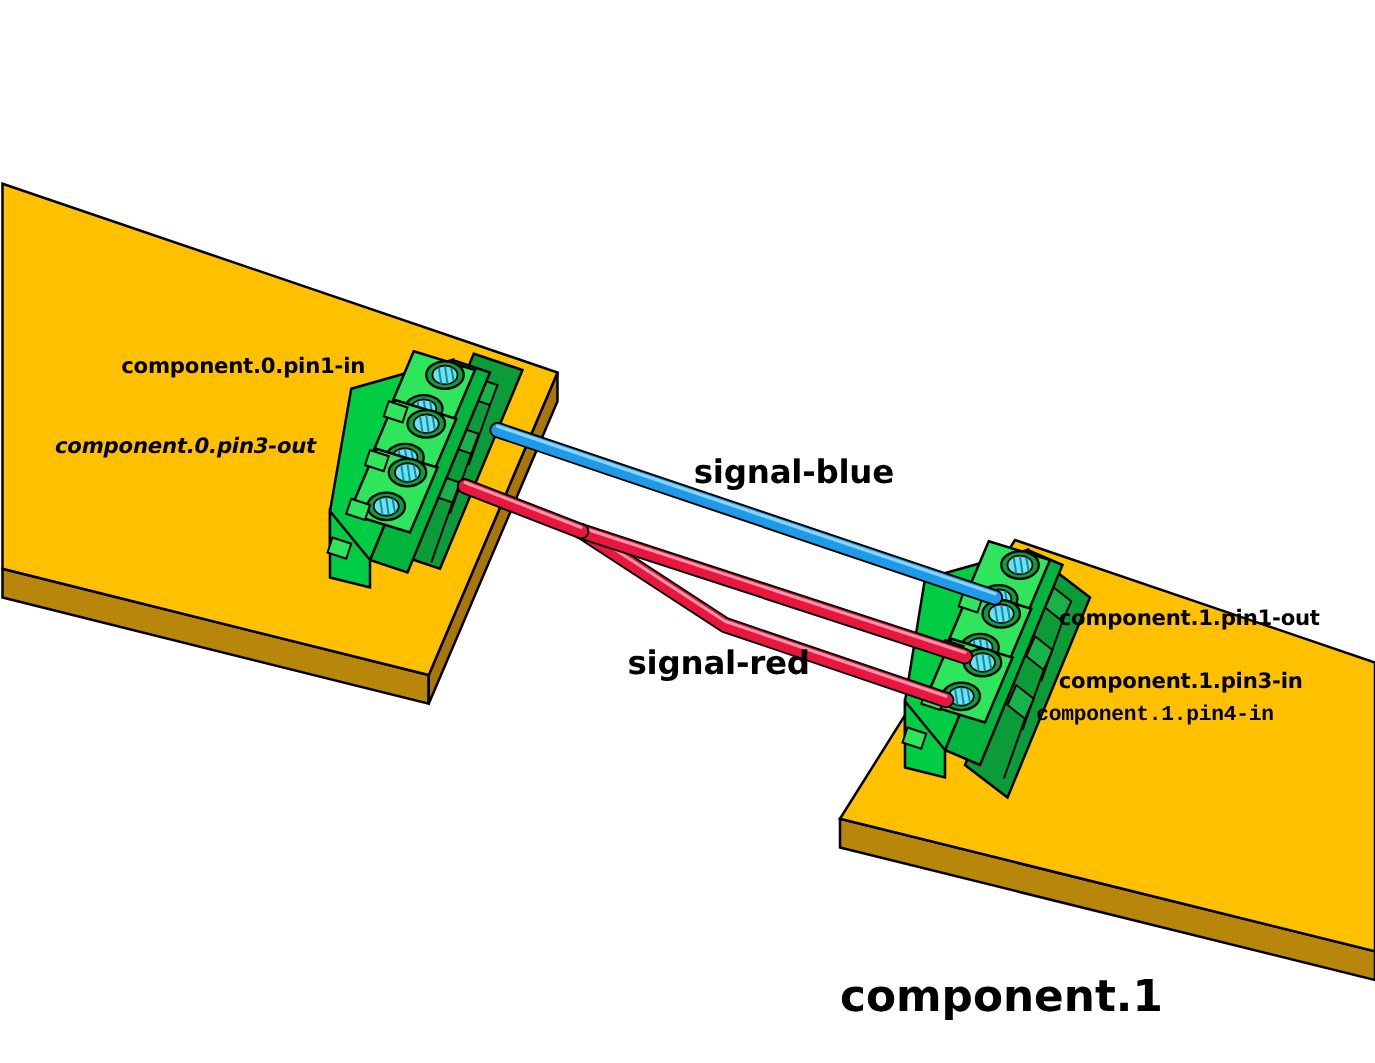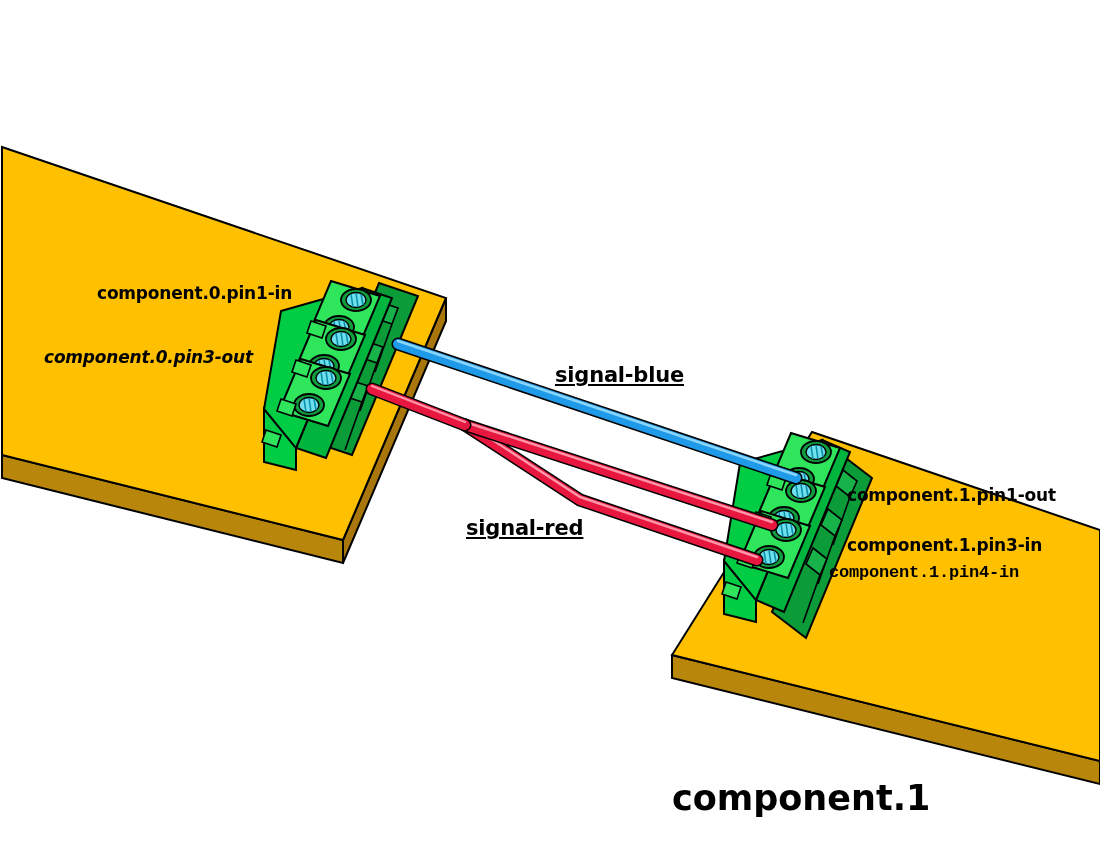--- a/index.html
+++ b/index.html
@@ -15,21 +15,21 @@
   .lbl{
     position:absolute;
     font-family:"DejaVu Sans","Liberation Sans",sans-serif;
     font-weight:bold;
     color:#000000;
     white-space:nowrap;
     line-height:1;
     letter-spacing:-0.2px;
   }
   .pin-lbl{font-size:17px;}
-  .sig-lbl{font-size:21px;text-decoration:underline;}
+  .sig-lbl{font-size:26px;}
   .board-lbl{font-size:35px;letter-spacing:0px;}
 </style>
 </head>
 <body>
 
 <div id="stage">
 
   <svg id="scene" viewBox="0 0 1100 850">
     <defs>
       <linearGradient id="gBlue" x1="0" y1="0" x2="0" y2="1">
@@ -190,18 +190,18 @@
   <div class="lbl pin-lbl" style="left:44px;top:349px;font-style:italic;">component.0.pin3-out</div>
 
   <div class="lbl pin-lbl" style="left:847px;top:445px;margin-top:42px;">component.1.pin1-out</div>
 
   <div class="lbl pin-lbl" style="left:847px;top:537px;">component.1.pin3-in</div>
 
   <div class="lbl pin-lbl" style="left:829px;top:564px;font-family:Liberation Mono, monospace;">component.1.pin4-in</div>
 
   <div class="lbl sig-lbl" style="left:555px;top:365px;">signal-blue</div>
 
-  <div class="lbl sig-lbl" style="left:466px;top:518px;">signal-red</div>
+  <div class="lbl sig-lbl" style="left:502px;top:518px;">signal-red</div>
 
 
   <div class="lbl board-lbl" style="left:672px;top:781px;text-align:center;">component.1</div>
 
 </div>
 
 </body></html>

